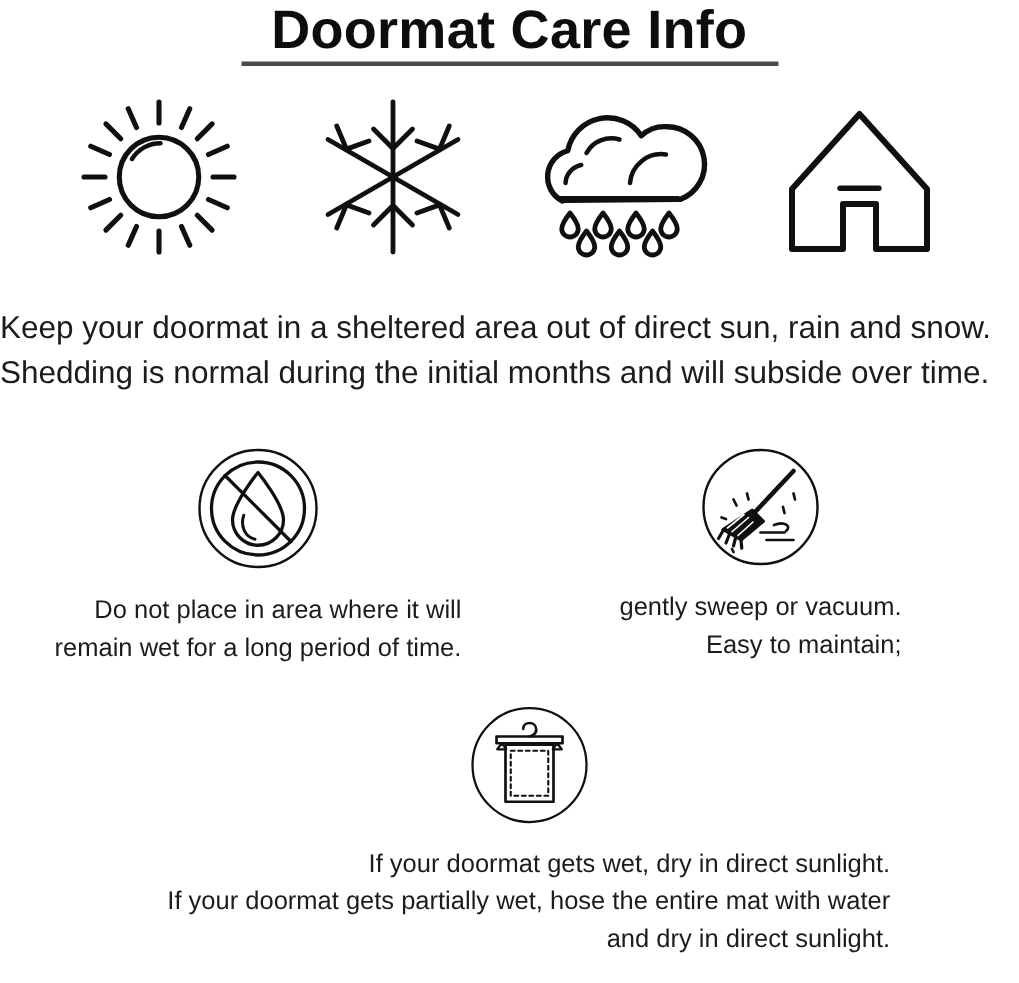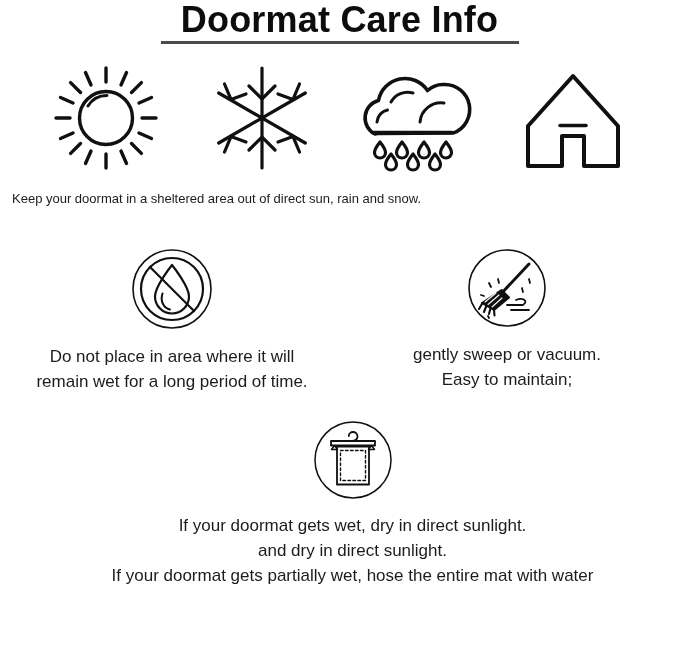--- a/index.html
+++ b/index.html
@@ -48,24 +48,24 @@
   }
   .weather-cell {
     width: 140px;
     display: flex;
     justify-content: center;
     align-items: center;
   }
 
   
   #intro-text {
-    margin-top: 10px;
-    padding: 0 12px;
+    margin-top: 30px;
+    padding: 0 0;
     text-align: left;
-    font-size: 13px;
+    font-size: 21px;
     line-height: 30px;
     color: #1c1c1c;
   }
   #intro-text .line { white-space: nowrap; }
 
   
   #care-row {
     display: flex;
     justify-content: space-between;
     margin-top: 34px;
@@ -94,21 +94,21 @@
     align-items: center;
     margin-left: 26px;
   }
   #dry-caption {
     margin-top: 13px;
     text-align: center;
     font-size: 17px;
     line-height: 25px;
     color: #1c1c1c;
   }
-  .cap-line { display: block; }
+  .cap-line { display: block; text-align: right; }
 
   svg { display: block; }
 </style>
 </head>
 <body>
 
 <div id="title-block">
   <div id="page-title">Doormat Care Info</div>
   <div id="title-underline"></div>
 </div>
@@ -195,20 +195,21 @@
   <div class="weather-cell">
     <svg width="110" height="112" viewBox="0 0 110 112" fill="none" stroke="#101010" stroke-width="4" stroke-linecap="round" stroke-linejoin="round">
       <path d="M10 64 L55 14 L100 64 L100 104 L66 104 L66 74 L44 74 L44 104 L10 104 Z"></path>
       <line x1="42" y1="63.5" x2="68" y2="63.5" stroke-width="3.6"></line>
     </svg>
   </div>
 </div>
 
 <div id="intro-text">
   <div class="line">Keep your doormat in a sheltered area out of direct sun, rain and snow.</div>
+  <div class="line">Shedding is normal during the initial months and will subside over time.</div>
 </div>
 
 <div id="care-row">
 
   <div class="care-col">
     <div>
       <svg width="82" height="82" viewBox="0 0 82 82" fill="none" stroke="#101010" stroke-linecap="round" stroke-linejoin="round">
         <circle cx="41" cy="41" r="39" stroke-width="1.6"></circle>
         <circle cx="41" cy="41" r="31" stroke-width="2.2"></circle>
 
@@ -281,16 +282,16 @@
       <path d="M21.5 25.5 L24.5 29.5 L18.5 29.5 Z" stroke-width="1.5"></path>
       <path d="M58.5 25.5 L61.5 29.5 L55.5 29.5 Z" stroke-width="1.5"></path>
 
       <rect x="24" y="26.5" width="32" height="38" stroke-width="1.8"></rect>
 
       <rect x="27.5" y="30.5" width="25" height="30" stroke-width="1.4" stroke-dasharray="2.6 2.4"></rect>
     </svg>
   </div>
   <div id="dry-caption">
     <span class="cap-line">If your doormat gets wet, dry in direct sunlight.</span>
+    <span class="cap-line">If your doormat gets partially wet, hose the entire mat with water</span>
     <span class="cap-line">and dry in direct sunlight.</span>
-    <span class="cap-line">If your doormat gets partially wet, hose the entire mat with water</span>
   </div>
 </div>
 
 </body></html>

